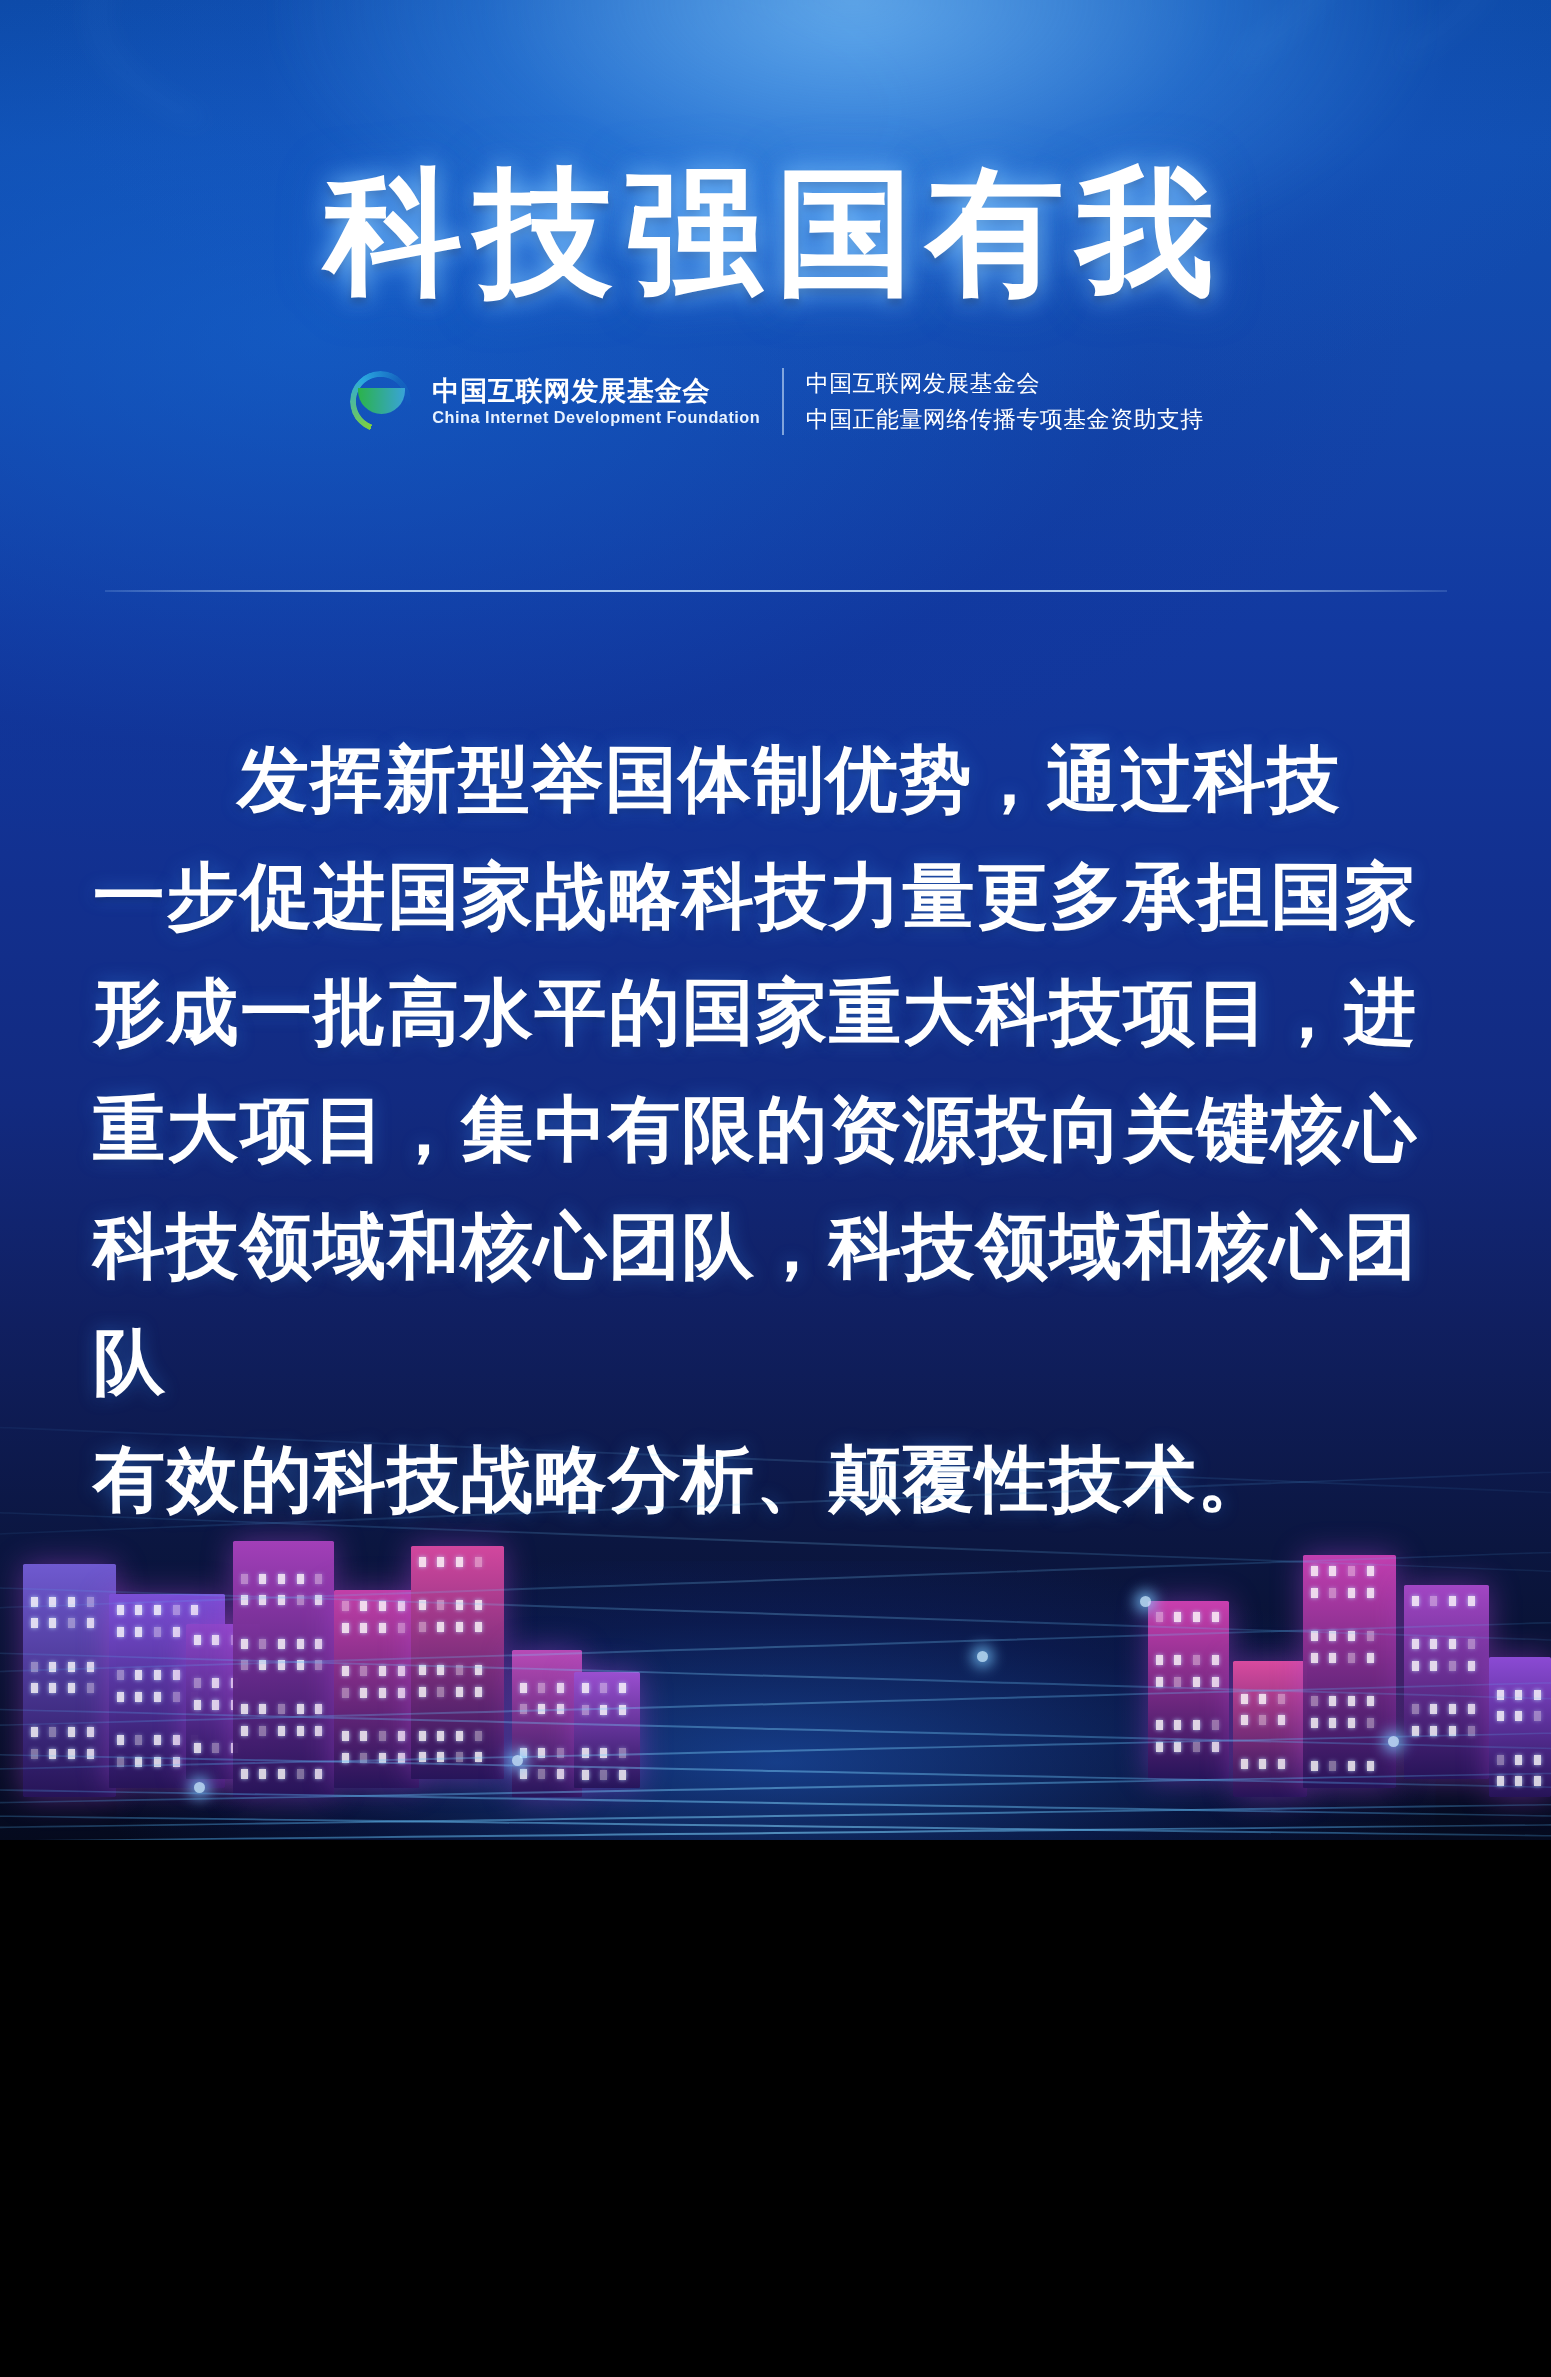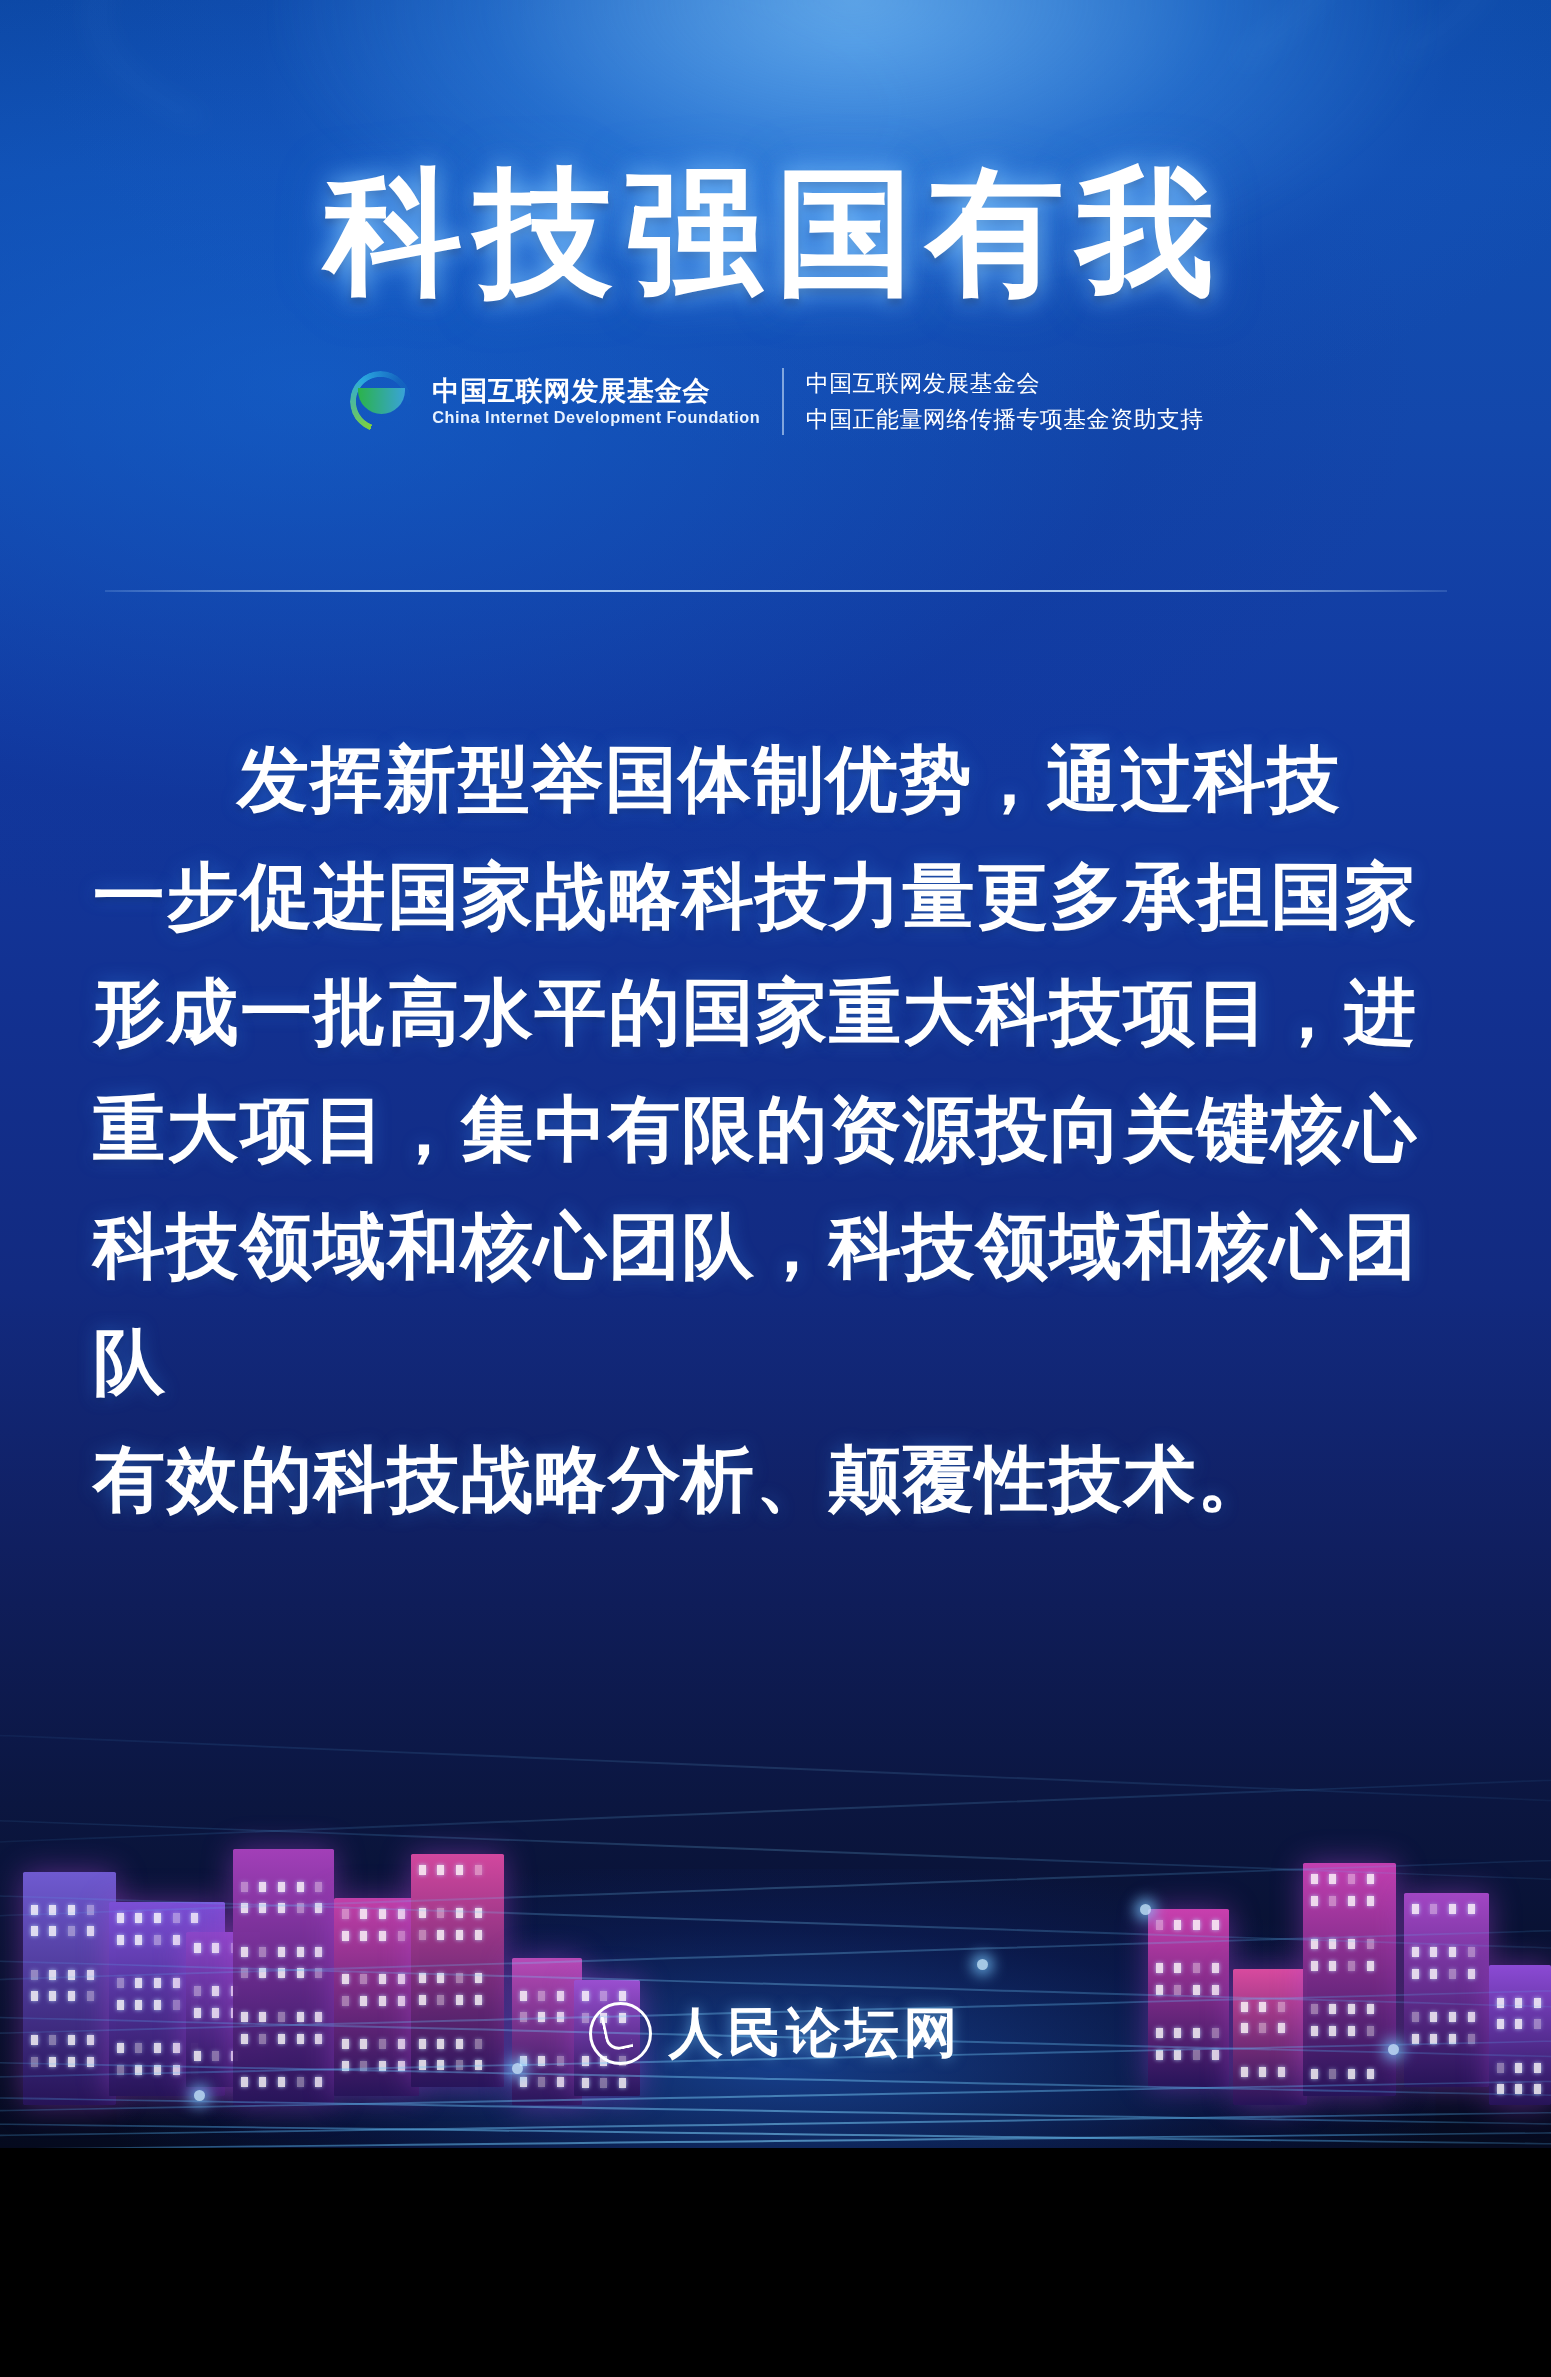--- a/index.html
+++ b/index.html
@@ -6,21 +6,21 @@
     margin: 0;
     padding: 0;
     background: #000;
   }
   body {
     font-family: "Liberation Sans", sans-serif;
   }
   .poster {
     position: relative;
     width: 1551px;
-    height: 2148px;
+    height: 1840px;
     overflow: hidden;
     background:
       radial-gradient(ellipse 1086px 543px at 55% 2%, rgba(80,170,255,0.55) 0%, rgba(30,90,200,0.15) 55%, rgba(0,0,0,0) 75%),
       radial-gradient(ellipse 1396px 698px at 20% 18%, rgba(20,110,220,0.45) 0%, rgba(10,50,150,0.10) 60%, rgba(0,0,0,0) 80%),
       linear-gradient(180deg, #0d4ba8 0%, #114fb2 8%, #1347ab 20%, #1239a0 34%, #12308f 48%, #122a80 60%, #101f60 72%, #0b1640 84%, #070f2c 94%, #050a1e 100%);
   }
 
   
   .streaks { position:absolute; top:0; left:0; width:1551px; height:434px; overflow:hidden; }
   .streak {

